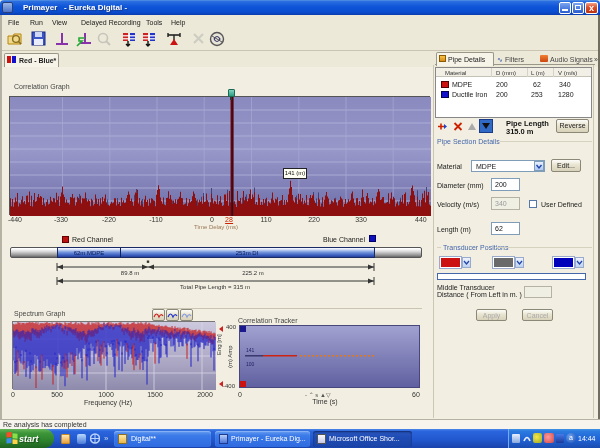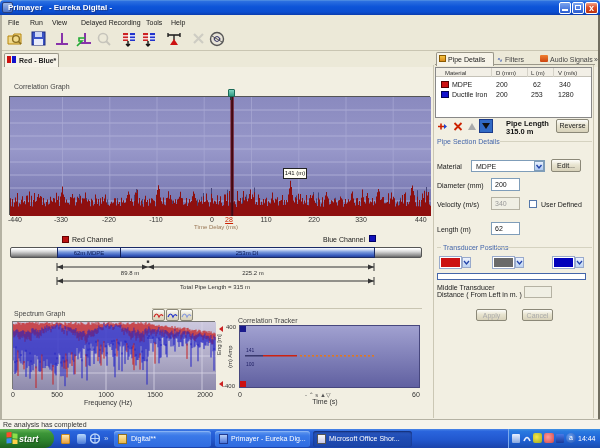--- a/index.html
+++ b/index.html
@@ -9,21 +9,21 @@
 .t7 { font-size:7px; color:#1a1a1a; line-height:7px; white-space:nowrap; }
 .t6 { font-size:6px; color:#1a1a1a; line-height:6px; white-space:nowrap; }
 .ctr { transform:translateX(-50%); }
 .btn { background:linear-gradient(#fdfdfa,#e8e4d0 45%,#d8d2ba); border:1px solid #8b8878; border-radius:2px; }
 .tbx { background:#fff; border:1px solid #7f9db9; font-size:7px; color:#111; padding:2px 0 0 3px; }
 </style></head>
 <body>
 
 <div class="abs" style="left:0;top:0;width:600px;height:15px;background:linear-gradient(#5795e4 0%,#2a6ee0 10%,#0d54d8 45%,#0b4ed0 80%,#0a3cae 100%);border-radius:4px 4px 0 0;"></div>
 <div class="abs" style="left:2px;top:2px;width:11px;height:11px;background:linear-gradient(#9cb8e8,#4f74c8);border:1px solid #28407e;border-radius:2px;"></div>
-<div class="abs" style="left:8px;top:3px;font-size:8px;font-weight:bold;color:#fff;text-shadow:1px 1px 1px #1a3a8a;white-space:nowrap;">Primayer&nbsp;&nbsp; - Eureka Digital -</div>
+<div class="abs" style="left:23px;top:3px;font-size:8px;font-weight:bold;color:#fff;text-shadow:1px 1px 1px #1a3a8a;white-space:nowrap;">Primayer&nbsp;&nbsp; - Eureka Digital -</div>
 <div class="abs" style="left:559px;top:2px;width:12px;height:12px;background:linear-gradient(#7ba4ef,#2a5cd0);border:1px solid #fff;border-radius:2px;">
     <div style="position:absolute;left:2px;bottom:2px;width:6px;height:2px;background:#fff;"></div>
   </div>
 <div class="abs" style="left:572px;top:2px;width:12px;height:12px;background:linear-gradient(#7ba4ef,#2a5cd0);border:1px solid #fff;border-radius:2px;">
     <div style="position:absolute;left:2px;top:2px;width:6px;height:5px;border:1px solid #fff;"></div>
   </div>
 <div class="abs" style="left:585px;top:2px;width:13px;height:12px;background:linear-gradient(#f0a088,#dd4e27 45%,#bb3312);border:1px solid #fff;border-radius:2px;color:#fff;font-size:9px;line-height:10px;text-align:center;font-weight:bold;">x</div>
 
 <div class="abs" style="left:0;top:15px;width:600px;height:404px;background:#ece9d8;border-left:2px solid #b5b2a3;border-right:2px solid #716e60;"></div>
 

